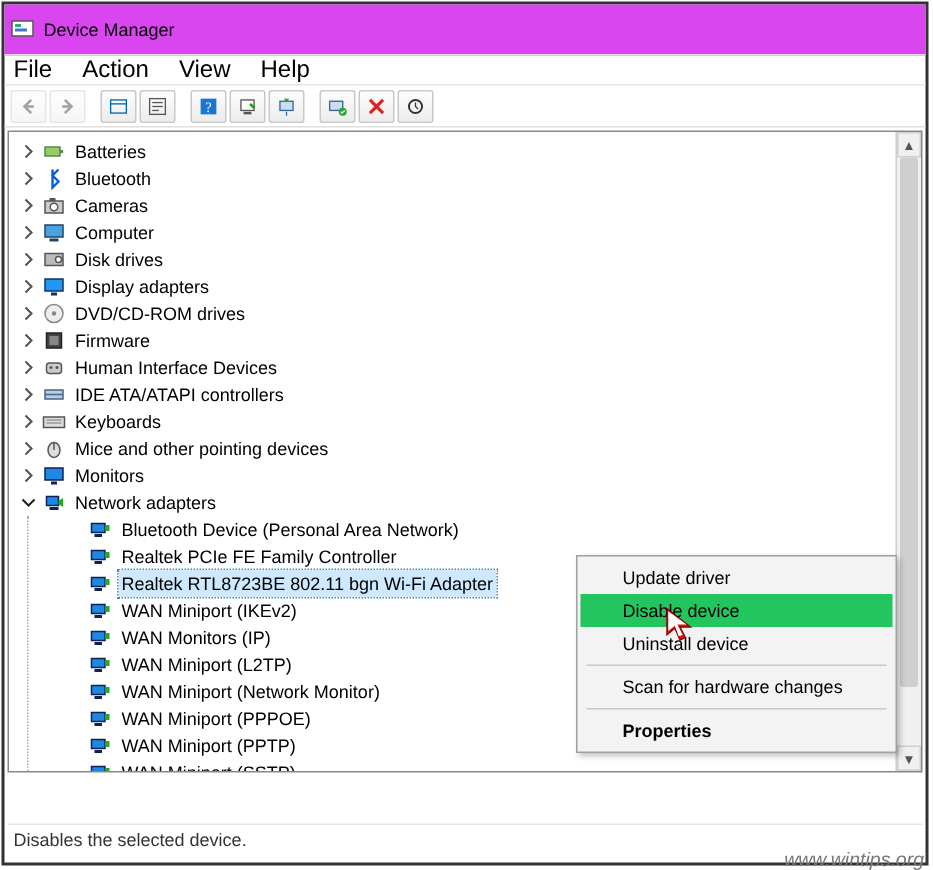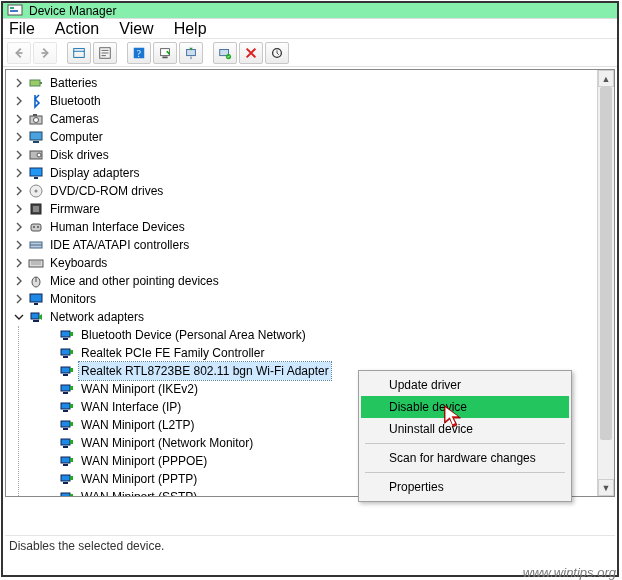--- a/index.html
+++ b/index.html
@@ -14,22 +14,22 @@
   }
   .frame {
     border: 2px solid #333;
     width: 618px;
     height: 576px;
     margin: 1px;
     position: relative;
     background: #fff;
   }
   .titlebar {
-    height: 16px;
-    background: #86efac;
+    height: 34px;
+    background: #d946ef;
     border-bottom: 1px solid #ddd;
     display: flex;
     align-items: center;
     padding: 0 4px;
     font-size: 12px;
   }
   .titlebar .app-icon {
     width: 16px; height: 16px;
     margin-right: 6px;
     display: inline-flex;
@@ -107,21 +107,21 @@
     background: #cde8ff;
     outline: 1px dotted #58a;
   }
   .children { padding-left: 20px; }
   .dotted {
     border-left: 1px dotted #aaa;
     margin-left: 10px;
   }
   .statusbar {
     position: absolute;
-    left: 2px; right: 2px; bottom: 20px;
+    left: 2px; right: 2px; bottom: 6px;
     height: 20px;
     border-top: 1px solid #e5e5e5;
     padding: 2px 4px;
     font-size: 12px;
     color: #333;
     display: flex; align-items: center;
   }
   .vscroll {
     position: absolute;
     right: 0; top: 0; bottom: 0;
@@ -140,42 +140,42 @@
   }
   .vscroll .track { flex: 1; position: relative; }
   .vscroll .thumb {
     position: absolute; left: 2px; right: 2px;
     top: 0; height: 90%;
     background: #cfcfcf;
     border-radius: 2px;
   }
   .ctxmenu {
     position: absolute;
-    left: 358px; top: 370px;
+    left: 384px; top: 370px;
     width: 214px;
     background: #f3f3f3;
     border: 1px solid #a0a0a0;
     box-shadow: 2px 2px 4px rgba(0,0,0,.25);
     padding: 3px 2px;
     font-size: 12px;
     z-index: 20;
   }
   .ctxmenu .citem {
     padding: 4px 12px 4px 28px;
     cursor: default;
   }
   .ctxmenu .citem.hl {
     background: #22c55e;
   }
   .ctxmenu .csep {
     height: 1px;
     background: #c8c8c8;
     margin: 3px 4px;
   }
-  .ctxmenu .citem.bold { font-weight: normal; }
+  .ctxmenu .citem.bold { font-weight: bold; }
   .cursor {
     position: absolute;
     left: 442px; top: 404px;
     width: 28px; height: 28px;
     z-index: 30;
     pointer-events: none;
   }
   .watermark {
     position: absolute;
     right: 6px; bottom: 0px;
@@ -526,21 +526,21 @@
           </div>
           <div class="node">
             <span class="expander none"></span>
             <span class="dev-icon">
               <svg viewBox="0 0 16 16">
                 <rect x="2" y="4" width="9" height="6" fill="#1e88e5" stroke="#125"></rect>
                 <rect x="4" y="11" width="5" height="2" fill="#125"></rect>
                 <rect x="11" y="5" width="3" height="4" fill="#2a2"></rect>
               </svg>
             </span>
-            <span class="label">WAN Interface (IP)</span>
+            <span class="label">WAN Monitors (IP)</span>
           </div>
           <div class="node">
             <span class="expander none"></span>
             <span class="dev-icon">
               <svg viewBox="0 0 16 16">
                 <rect x="2" y="4" width="9" height="6" fill="#1e88e5" stroke="#125"></rect>
                 <rect x="4" y="11" width="5" height="2" fill="#125"></rect>
                 <rect x="11" y="5" width="3" height="4" fill="#2a2"></rect>
               </svg>
             </span>

